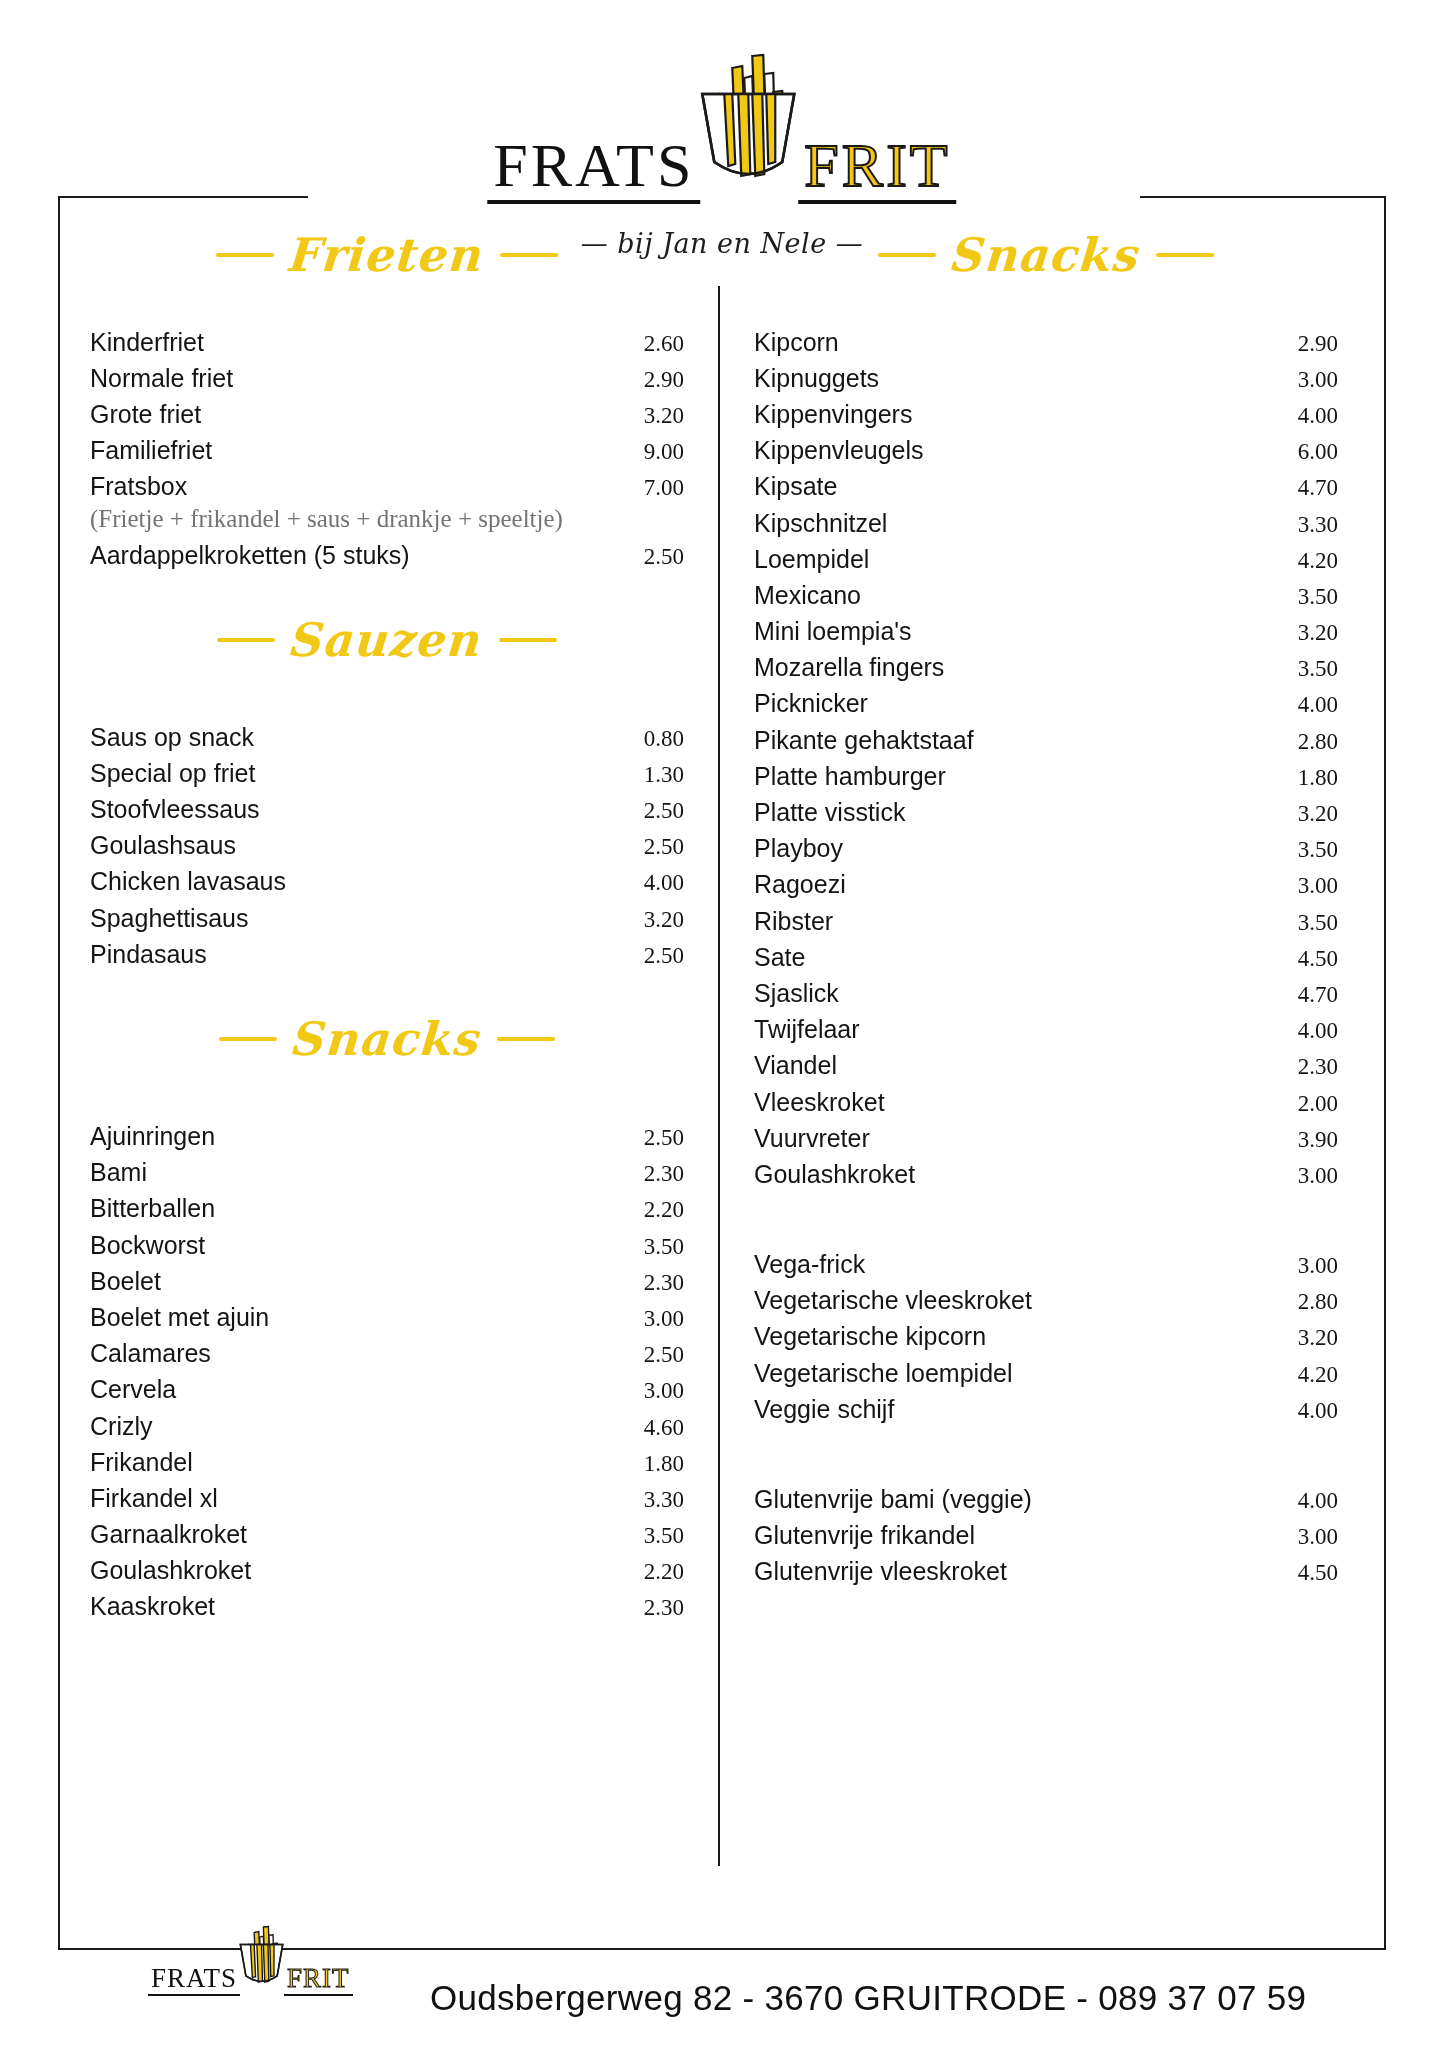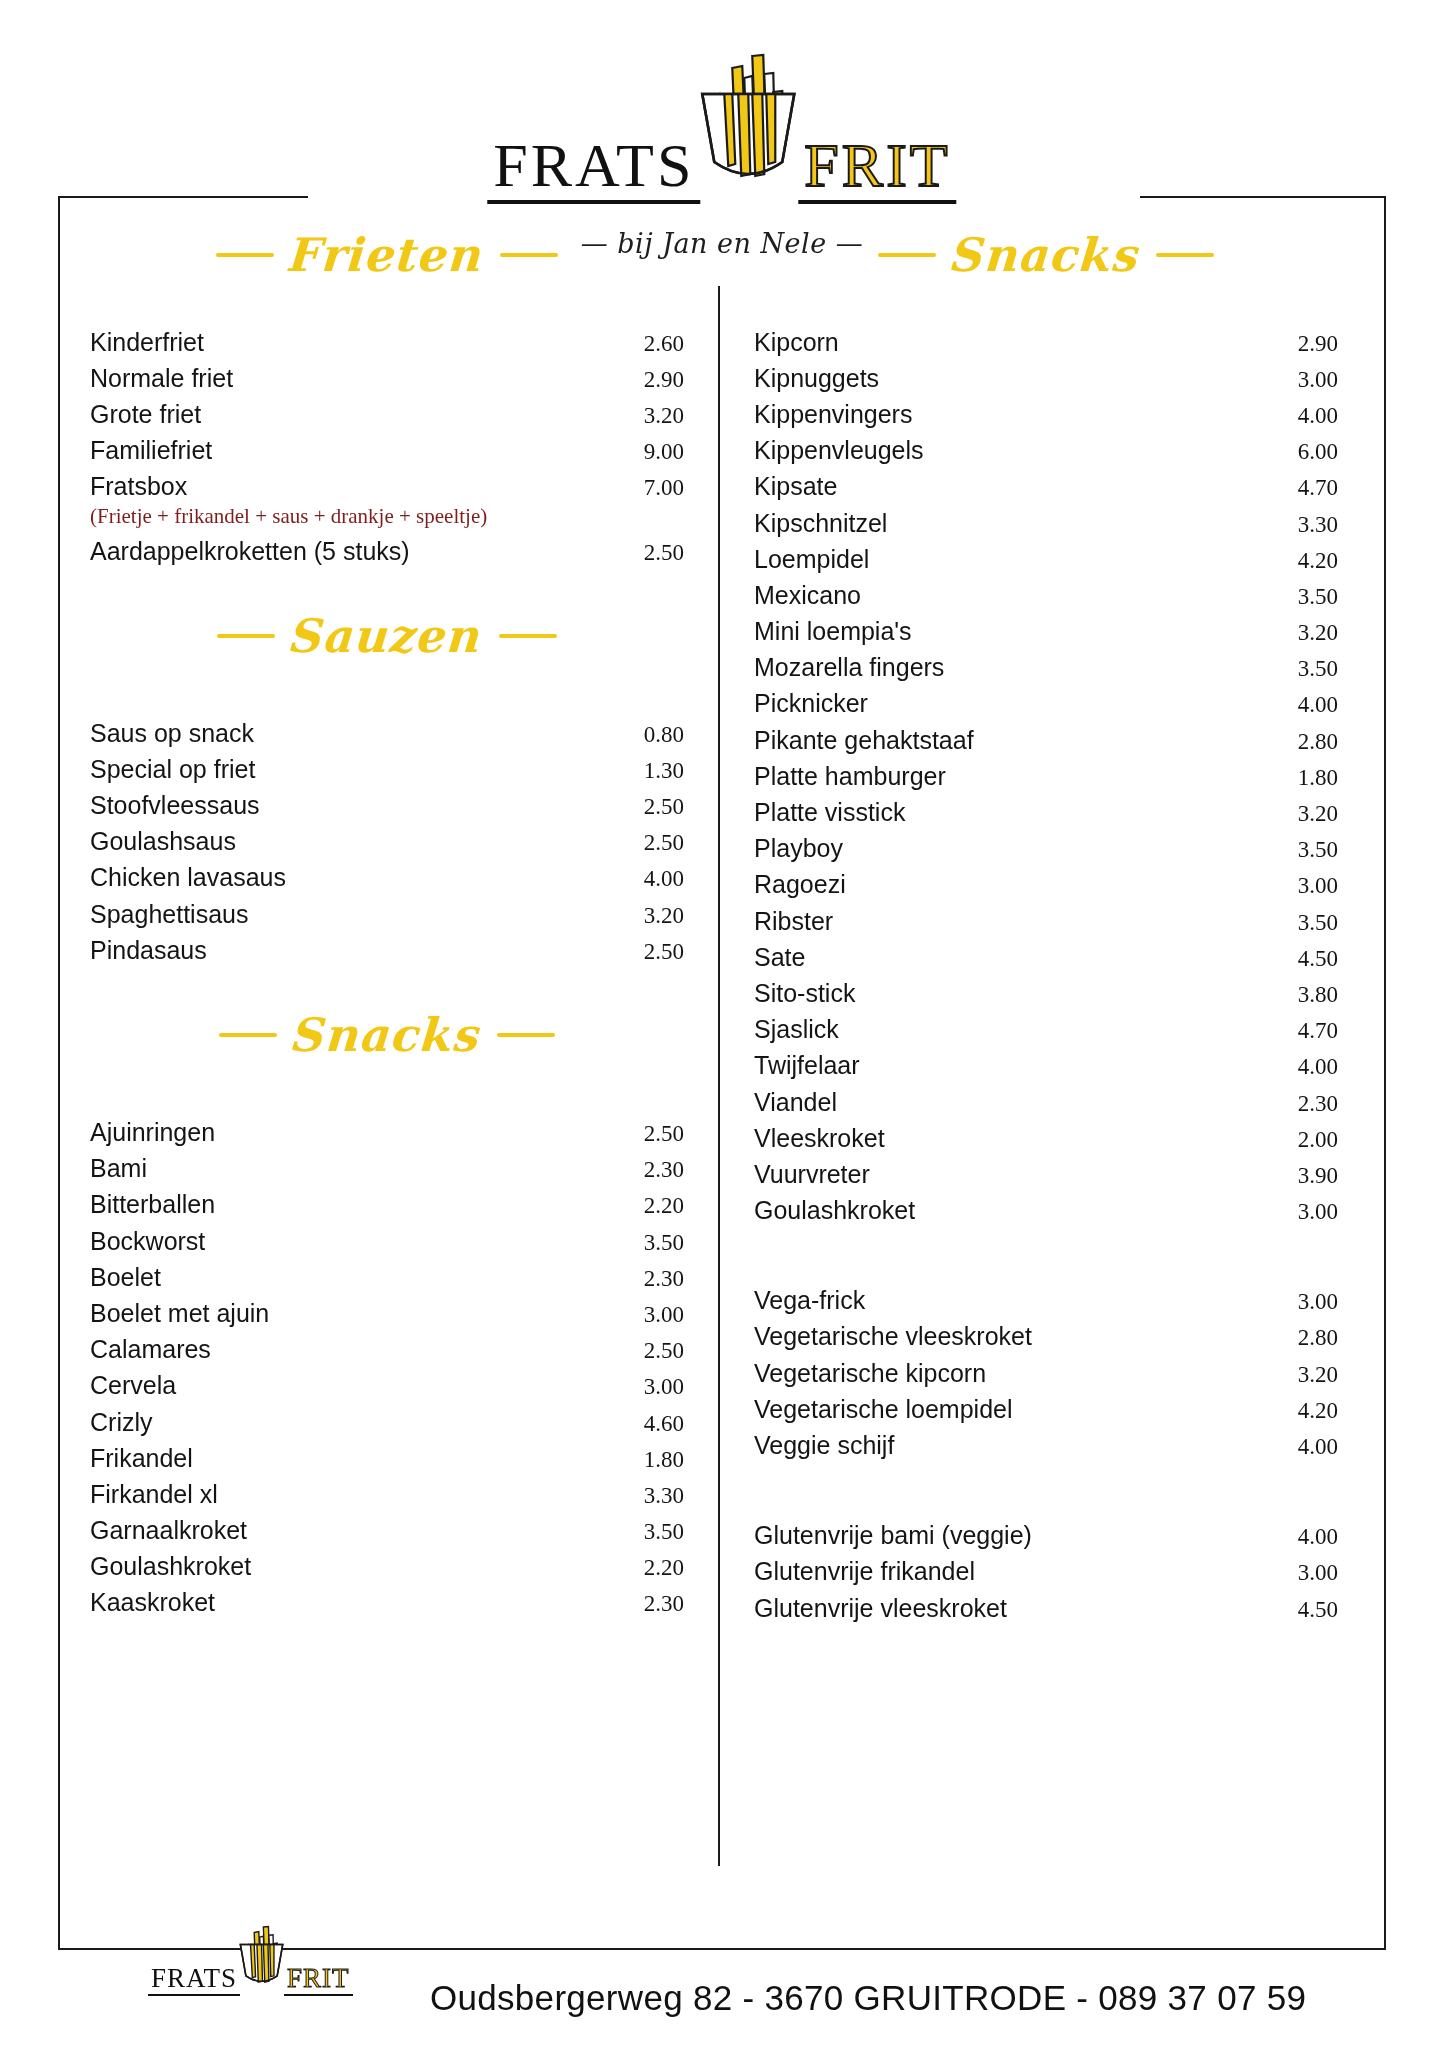--- a/index.html
+++ b/index.html
@@ -151,22 +151,22 @@
   }
   .menu-row .name  { white-space: nowrap; }
   .menu-row .price {
     font-family: "Liberation Serif", serif;
     font-size: 23px;
     color: #141414;
     white-space: nowrap;
   }
   .menu-note {
     font-family: "Liberation Serif", serif;
-    font-size: 21px;
-    color: #7f1d1d;
+    font-size: 25px;
+    color: #737373;
     line-height: 1;
     padding: 1px 0 6px 0;
   }
   .menu-gap { height: 30px; }
 
   
   .footer {
     position: absolute;
     left: 0;
     top: 1948px;
@@ -482,24 +482,20 @@
           <span class="name">Ragoezi</span>
           <span class="price">3.00</span>
         </div>
         <div class="menu-row">
           <span class="name">Ribster</span>
           <span class="price">3.50</span>
         </div>
         <div class="menu-row">
           <span class="name">Sate</span>
           <span class="price">4.50</span>
-        </div>
-        <div class="menu-row">
-          <span class="name">Sito-stick</span>
-          <span class="price">3.80</span>
         </div>
         <div class="menu-row">
           <span class="name">Sjaslick</span>
           <span class="price">4.70</span>
         </div>
         <div class="menu-row">
           <span class="name">Twijfelaar</span>
           <span class="price">4.00</span>
         </div>
         <div class="menu-row">

